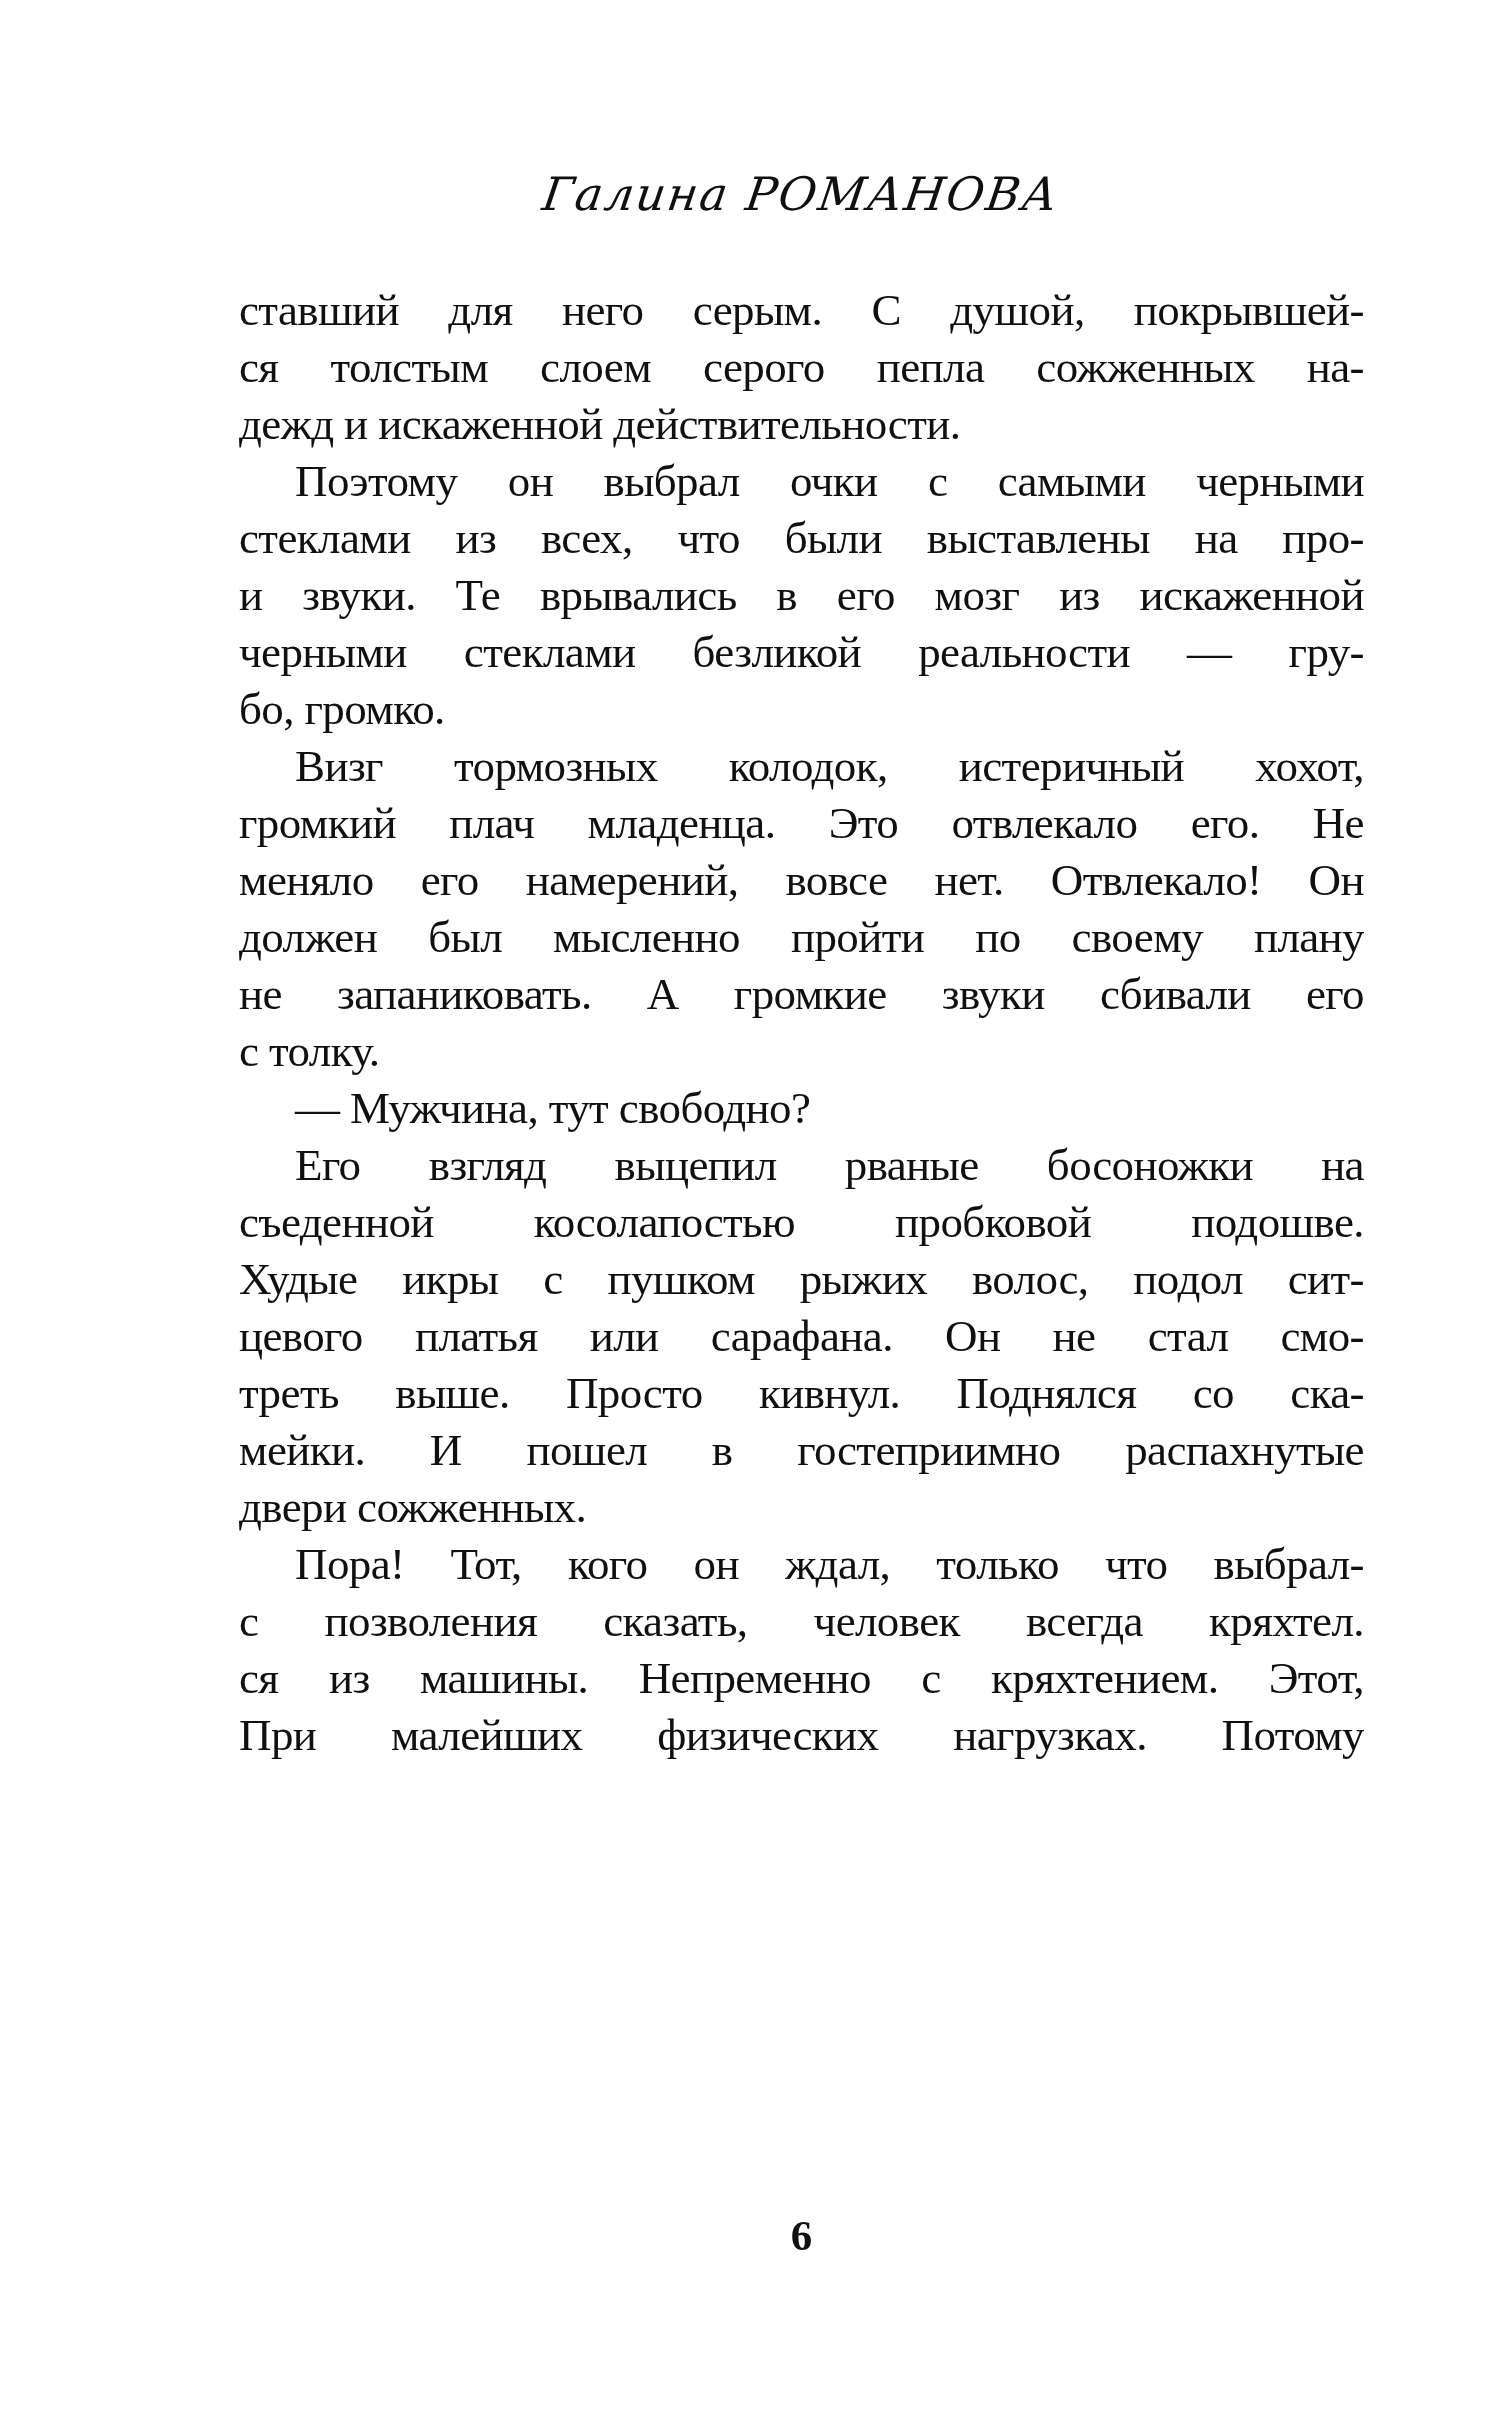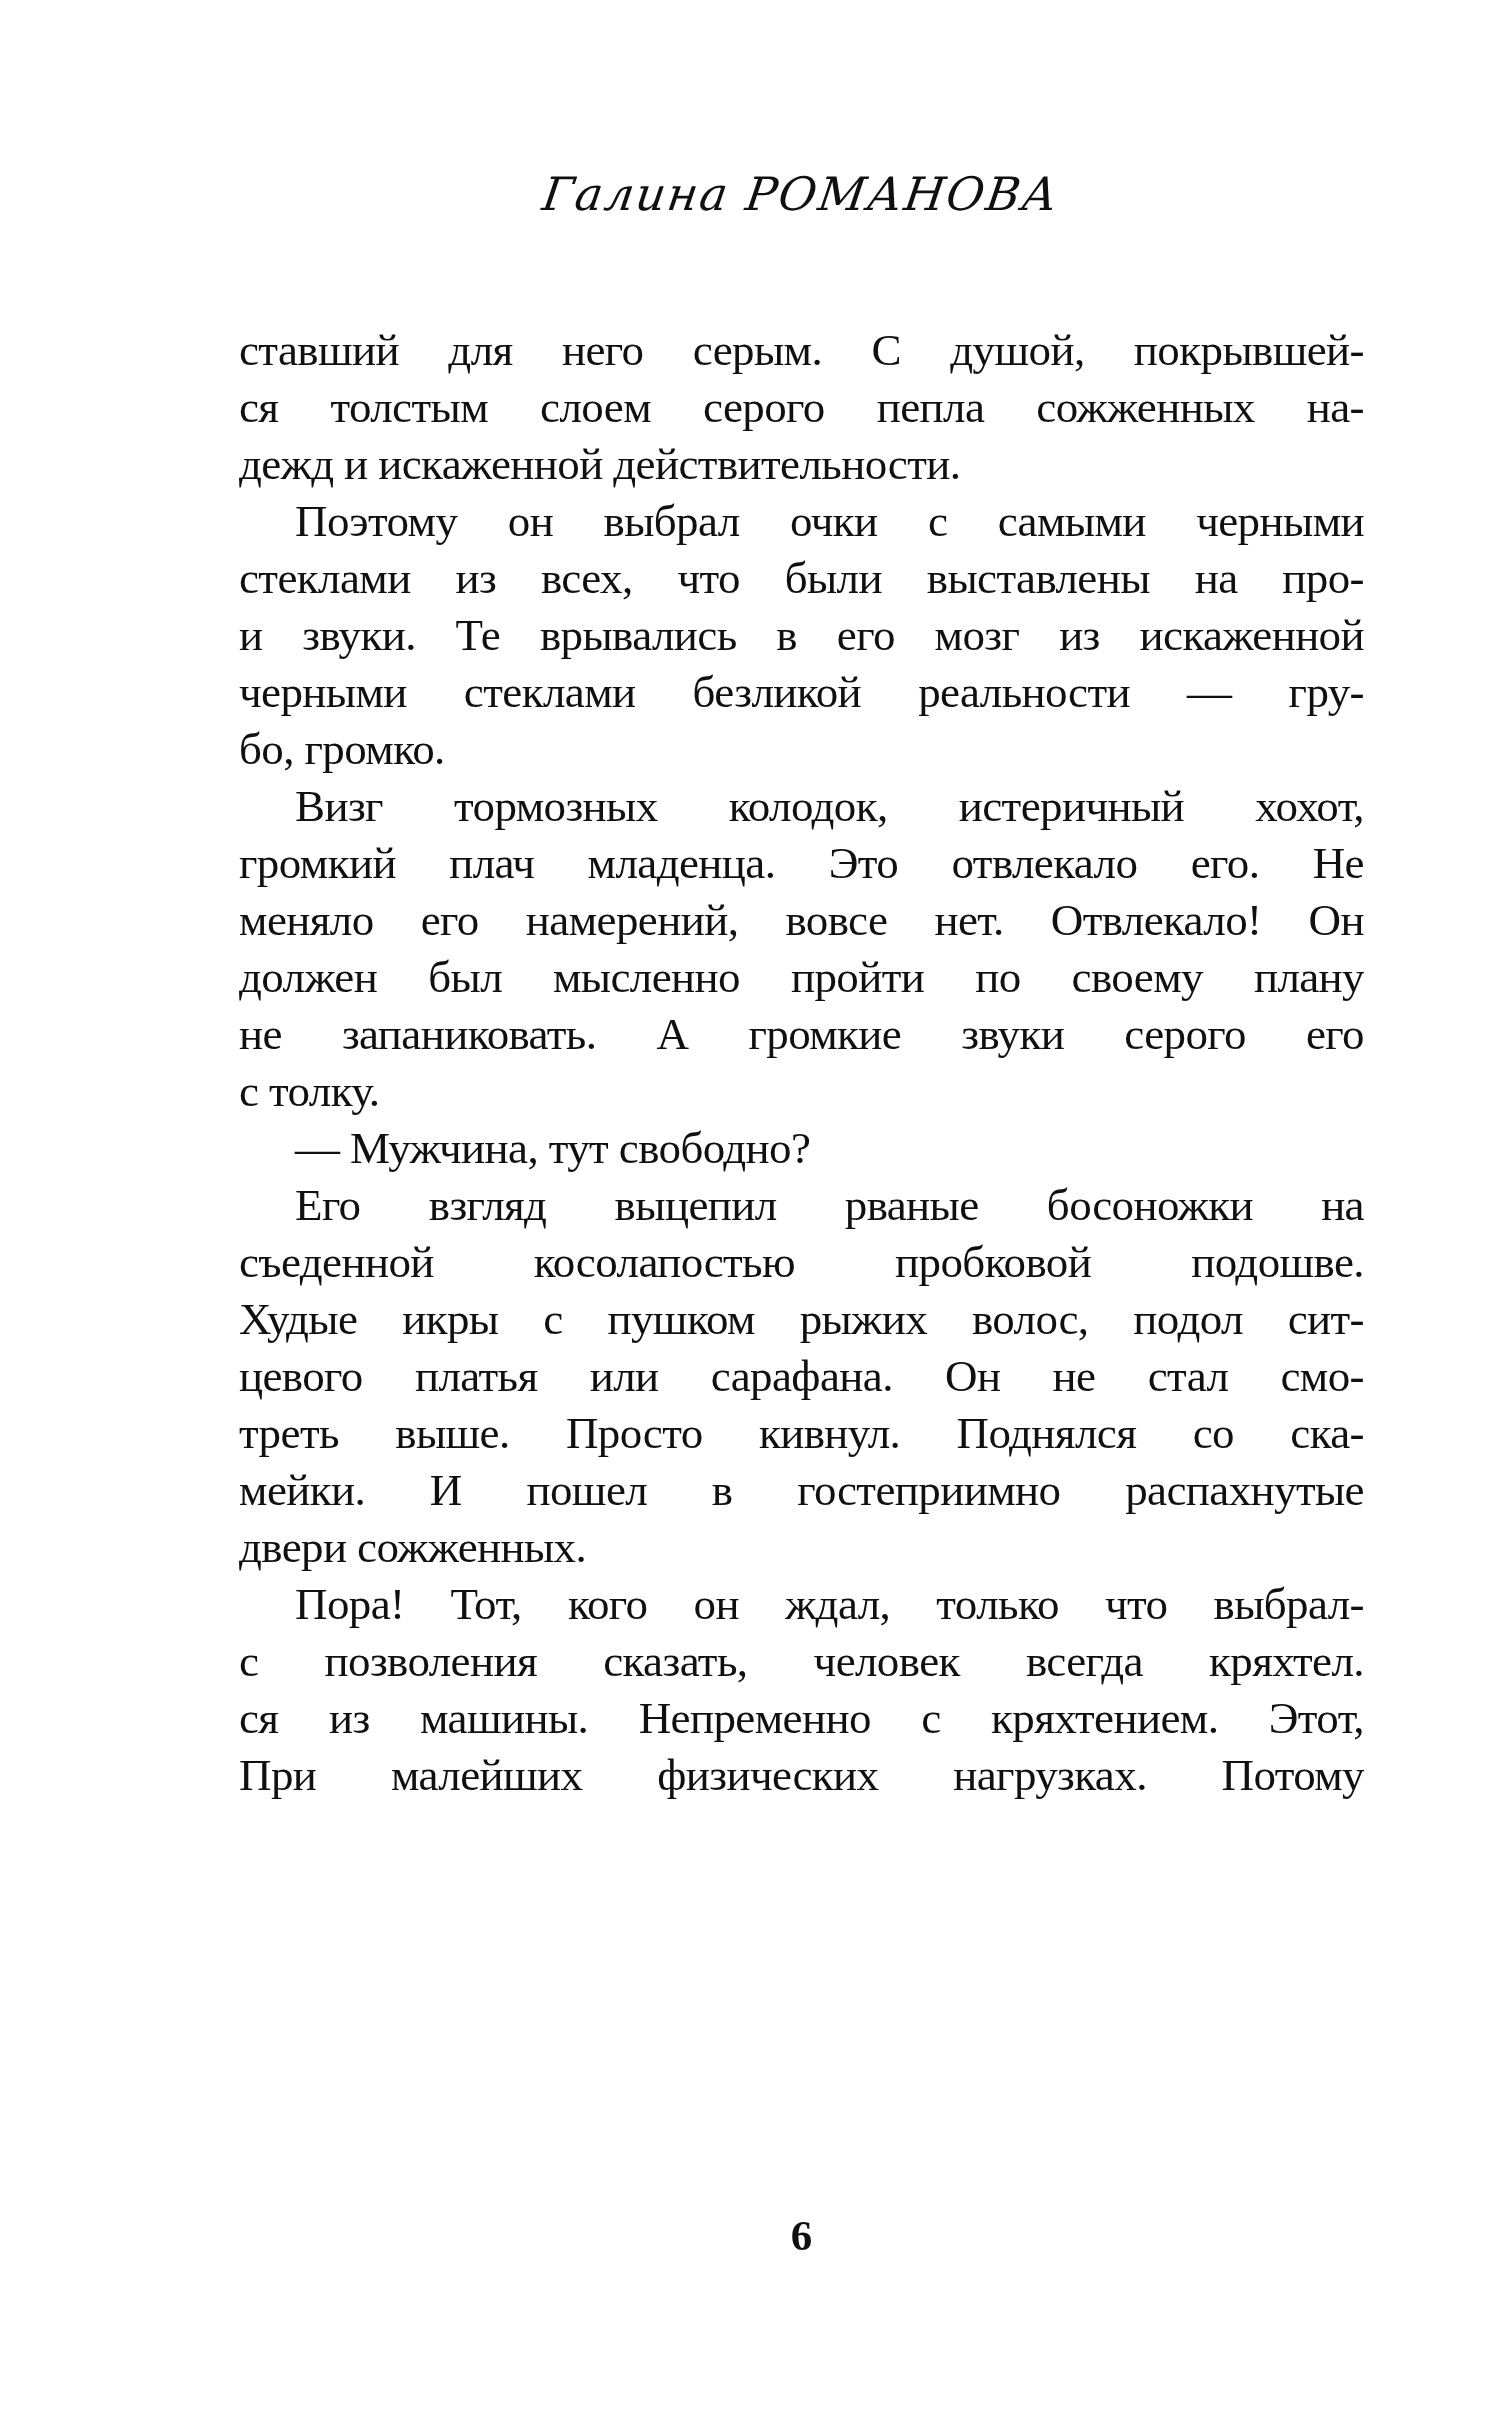--- a/index.html
+++ b/index.html
@@ -35,21 +35,20 @@
     .text-block {
       position: absolute;
       left: 239px;
       top: 282px;
       width: 1125px;
       font-family: "Liberation Serif", serif;
       font-size: 45px;
       line-height: 57px;
       letter-spacing: -0.6px;
       color: #101010;
-      margin-top: 40px;
     }
     .paragraph { margin: 0; }
     .line {
       height: 57px;
       overflow: hidden;
       text-align: justify;
       text-align-last: justify;
     }
     .line.end {
       text-align-last: left;
@@ -88,21 +87,21 @@
         <div class="line">стеклами из всех, что были выставлены на про-</div>
         <div class="line">и звуки. Те врывались в его мозг из искаженной</div>
         <div class="line">черными стеклами безликой реальности — гру-</div>
         <div class="line end">бо, громко.</div>
       </div>
       <div class="paragraph">
         <div class="line indent">Визг тормозных колодок, истеричный хохот,</div>
         <div class="line">громкий плач младенца. Это отвлекало его. Не</div>
         <div class="line">меняло его намерений, вовсе нет. Отвлекало! Он</div>
         <div class="line">должен был мысленно пройти по своему плану</div>
-        <div class="line">не запаниковать. А громкие звуки серого его</div>
+        <div class="line">не запаниковать. А громкие звуки сбивали его</div>
         <div class="line end">с толку.</div>
       </div>
       <div class="paragraph">
         <div class="line indent end">— Мужчина, тут свободно?</div>
       </div>
       <div class="paragraph">
         <div class="line indent">Его взгляд выцепил рваные босоножки на</div>
         <div class="line">съеденной косолапостью пробковой подошве.</div>
         <div class="line">Худые икры с пушком рыжих волос, подол сит-</div>
         <div class="line">цевого платья или сарафана. Он не стал смо-</div>

